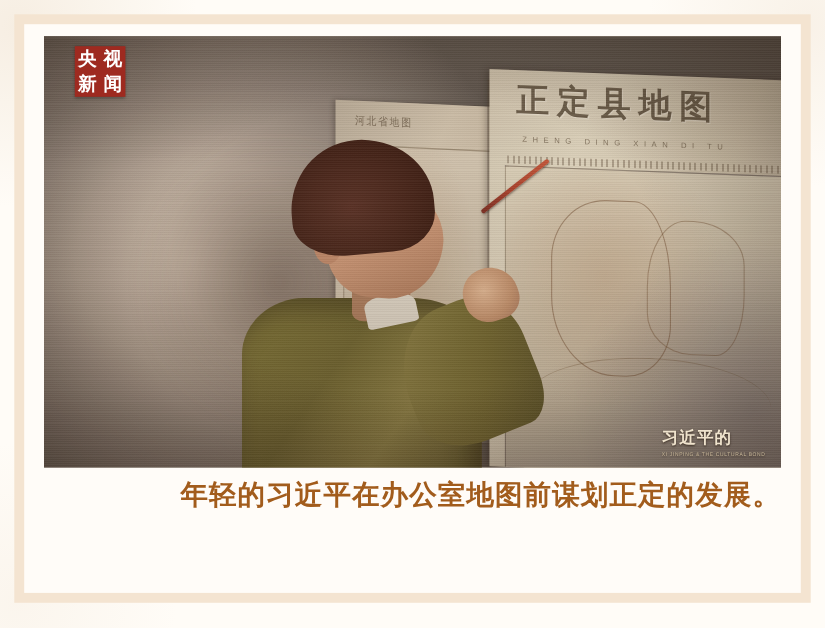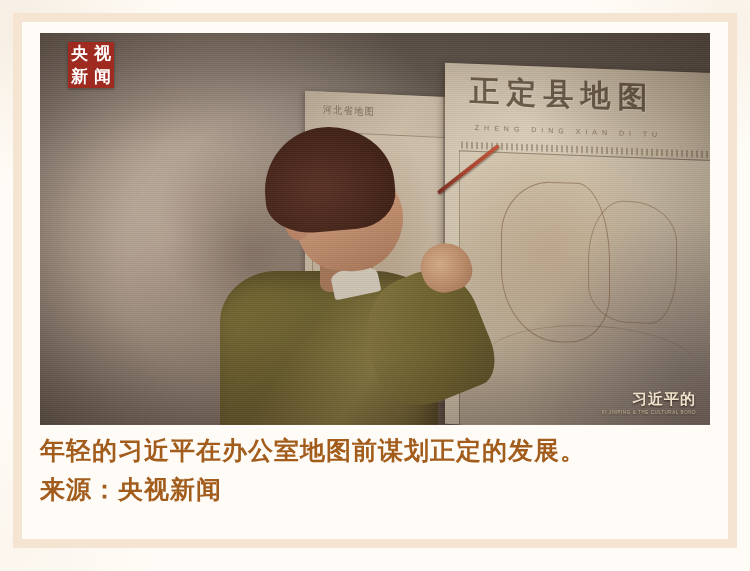--- a/index.html
+++ b/index.html
@@ -314,21 +314,21 @@
     letter-spacing: 0;
     box-shadow: 0 1px 3px rgba(0,0,0,.35);
   }
   .bug span { display: block; }
 
   
   .watermark {
     position: absolute;
     right: 14px;
     bottom: 10px;
-    text-align: right;
+    text-align: left;
     color: #efe3cd;
     text-shadow: 0 1px 2px rgba(30,16,6,.75);
     line-height: 1.16;
   }
   .wm1 { font-size: 15px; font-weight: 700; letter-spacing: 1px; }
   .wm2 {
     font-size: 15px; font-weight: 700; letter-spacing: 1px;
     color: #f6ecd6; margin-top: 2px;
   }
   .wm2 .bar { color: #c9b48c; font-weight: 400; padding: 0 1px; font-size: 12px; }
@@ -338,21 +338,21 @@
     color: #d6c5a3; opacity: .85; margin-top: 2px;
     transform: scaleY(1.1);
   }
 
   
   .caption {
     position: absolute;
     left: 40px;
     top: 432px;
     width: 670px;
-    text-align: left;
+    text-align: right;
     color: #a25c1c;
     font-family: "Liberation Serif", serif;
     font-weight: 700;
   }
   .cap-line1 { font-size: 25px; letter-spacing: 1px; line-height: 1.5; }
   .cap-line2 { font-size: 25px; letter-spacing: 1px; line-height: 1.6; }
 </style>
 </head>
 <body>
 
@@ -408,16 +408,15 @@
 
     <div class="watermark">
       <div class="wm1">习近平的</div>
       <div class="wm3">XI JINPING &amp; THE CULTURAL BOND</div>
     </div>
 
   </div>
 
   <div class="caption">
     <div class="cap-line1">年轻的习近平在办公室地图前谋划正定的发展。</div>
-    <div class="cap-line2">来源：央视新闻</div>
   </div>
 
 </div>
 
 </body></html>

